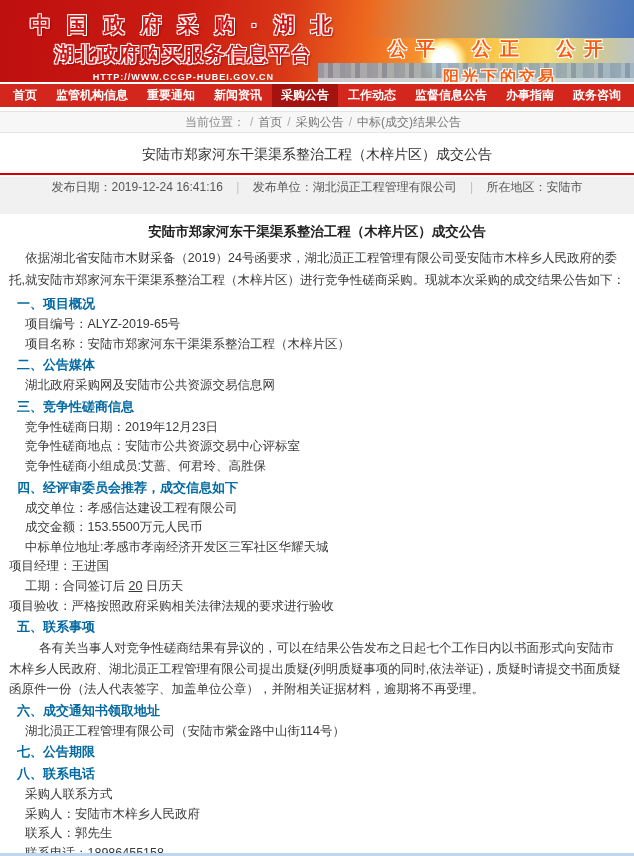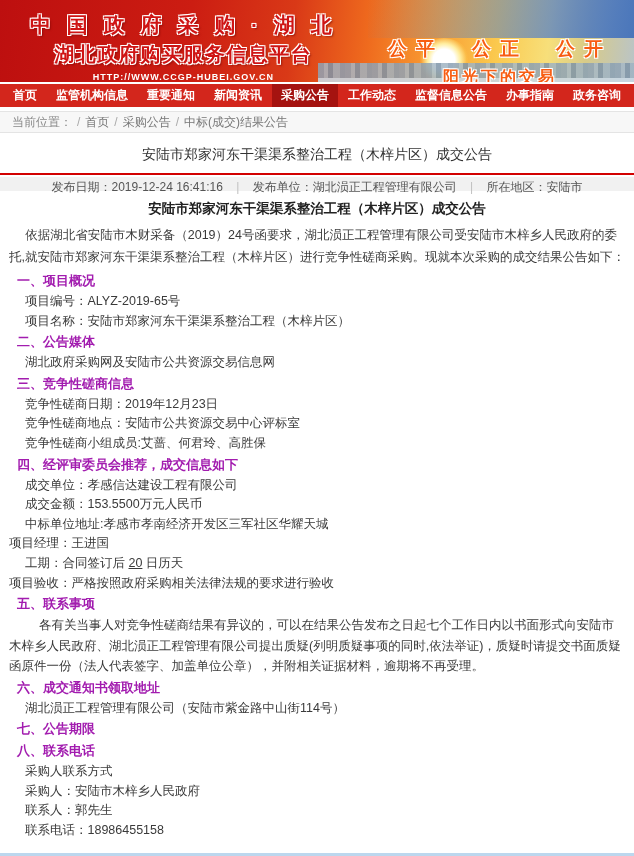--- a/index.html
+++ b/index.html
@@ -26,34 +26,34 @@
   .slogan2{font-size:16px;font-weight:bold;color:#f85d12;letter-spacing:3px;margin-top:5px;
     text-shadow:-1px -1px 0 #fff,1px -1px 0 #fff,-1px 1px 0 #fff,1px 1px 0 #fff;}
   
   .nav{display:flex;justify-content:space-between;align-items:stretch;height:23px;background:#d3261c;
     padding:0 4px;margin-top:2px;}
   .nav-item{color:#fff;font-size:12px;font-weight:bold;line-height:23px;padding:0 9px;white-space:nowrap;cursor:pointer;}
   .nav-item.active{background:#a51310;}
   
   .crumbbar{margin-top:4px;height:20px;line-height:20px;background:#f7f7f7;
     border-top:1px solid #e4e4e4;border-bottom:1px solid #e4e4e4;
-    font-size:12px;color:#888;padding-left:12px;}
+    font-size:12px;color:#888;padding-left:12px;text-align:center;}
   .crumbbar .sep{margin:0 5px;color:#aaa;}
   .crumb-link{color:#777;cursor:pointer;}
   
   .page-title{text-align:center;font-size:14px;color:#333;margin:13px 0 9px 0;}
   .red-line{height:2px;background:#d20000;}
-  .meta-bar{margin-top:2px;height:14px;line-height:21px;background:#f1f1f1;
+  .meta-bar{margin-top:2px;height:37px;line-height:21px;background:#f1f1f1;
     text-align:center;font-size:12px;color:#555;}
   .meta-bar .msep{color:#c0c0c0;margin:0 10px;}
   
   .content{padding:0 9px;color:#3a3a3a;font-size:12.5px;}
   .art-title{text-align:center;font-weight:bold;font-size:13.5px;color:#222;margin:9px 0 7px 0;}
   .intro{line-height:21.5px;text-indent:1.3em;margin:0 0 2px 0;}
-  .sec-heading{font-weight:bold;color:#a21caf;font-size:13px;line-height:20px;margin-left:8px;padding:1px 0;}
+  .sec-heading{font-weight:bold;color:#0369a1;font-size:13px;line-height:20px;margin-left:8px;padding:1px 0;}
   .line{line-height:19.6px;}
   .line.item{margin-left:16px;}
   .line.out{margin-left:0;}
   .line.para{margin-left:0;text-indent:2.4em;line-height:20.5px;}
   .u{text-decoration:underline;}
   .bottom-strip{position:absolute;left:0;bottom:0;width:634px;height:3px;background:#bcd7ee;}
 </style>
 </head>
 <body>
 

